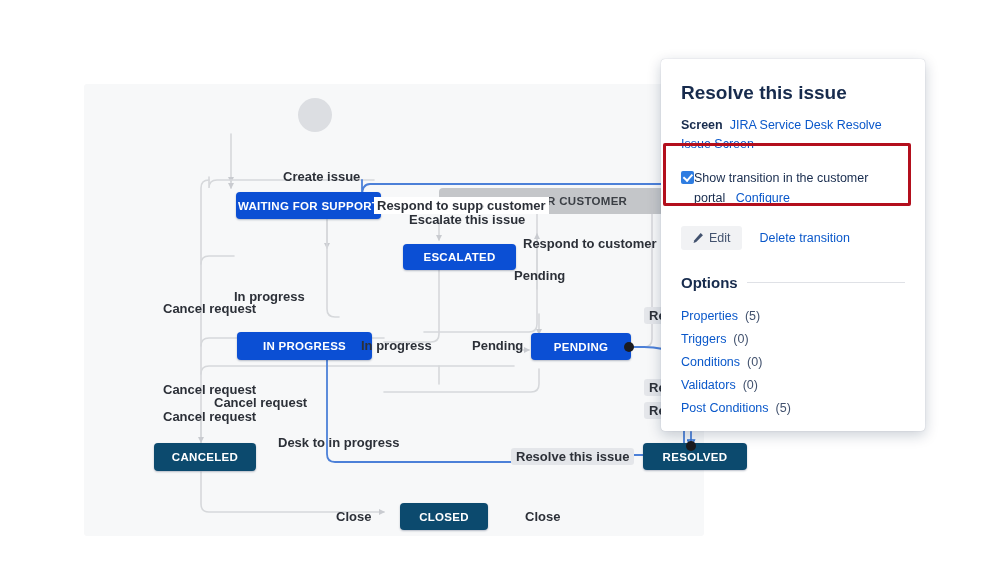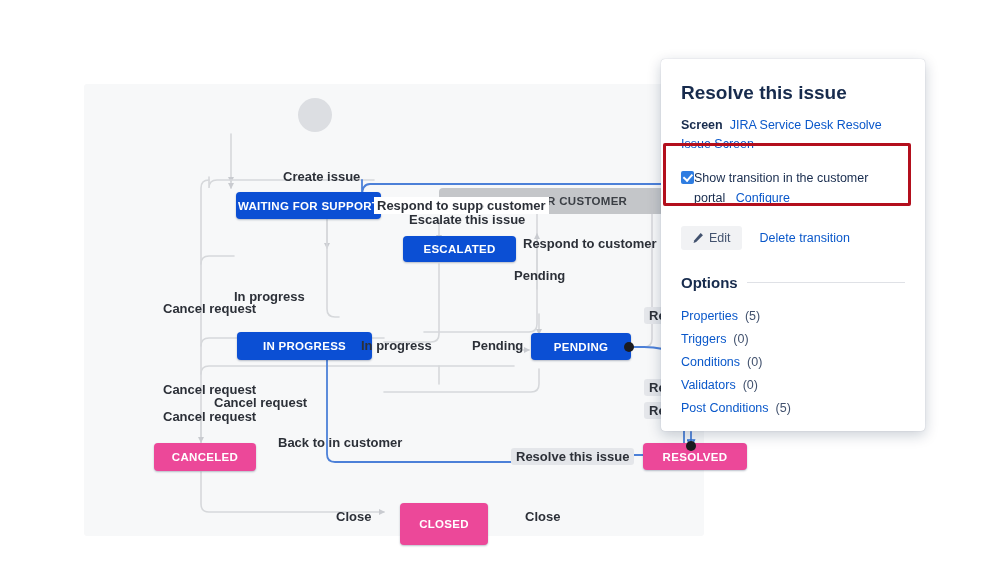--- a/index.html
+++ b/index.html
@@ -27,21 +27,21 @@
     display: flex; align-items: center; justify-content: center;
     border-radius: 4px;
     font-size: 11.5px;
     font-weight: bold;
     letter-spacing: .3px;
     color: #ffffff;
     white-space: nowrap;
     box-shadow: 0 1px 2px rgba(9,30,66,.28);
   }
   .node.blue  { background: #0b4fd4; }
-  .node.green { background: #ec4899; }
+  .node.green { background: #0c4a6e; }
   .node.grey  { background: #c4c6c9; color: #3b3f45; box-shadow: none; }
 
   .start-circle {
     position: absolute;
     width: 34px; height: 34px;
     border-radius: 50%;
     background: #dcdee2;
   }
 
   .elabel {
@@ -233,21 +233,21 @@
     <div class="start-circle" style="left:214px; top:14px;"></div>
 
     <div class="node blue" style="left:152px; top:108px; width:145px; height:27px;">
       <span>WAITING FOR SUPPORT</span>
     </div>
 
     <div class="node grey" style="left:355px; top:104px; width:225px; height:26px;">
       <span>WAITING FOR CUSTOMER</span>
     </div>
 
-    <div class="node blue" style="left:319px; top:152px; width:113px; height:26px;">
+    <div class="node blue" style="left:319px; top:160px; width:113px; height:26px;">
       <span>ESCALATED</span>
     </div>
 
     <div class="node blue" style="left:153px; top:248px; width:135px; height:28px;">
       <span>IN PROGRESS</span>
     </div>
 
     <div class="node blue" style="left:447px; top:249px; width:100px; height:27px;">
       <span>PENDING</span>
     </div>
@@ -255,21 +255,21 @@
 
     <div class="node green" style="left:70px; top:359px; width:102px; height:28px;">
       <span>CANCELED</span>
     </div>
 
     <div class="node green" style="left:559px; top:359px; width:104px; height:27px;">
       <span>RESOLVED</span>
     </div>
     <div class="dot" style="left:602px; top:357px;"></div>
 
-    <div class="node green" style="left:316px; top:419px; width:88px; height:42px;justify-content:center;">
+    <div class="node green" style="left:316px; top:419px; width:88px; height:27px;justify-content:center;">
       <span>CLOSED</span>
     </div>
 
     <div class="elabel" style="left:199px; top:86px;">Create issue</div>
 
     <div class="elabel onwhite" style="left:290px; top:113px; z-index:5;">Respond to support</div>
 
     <div class="elabel onwhite" style="left:400px; top:113px; z-index:5;">customer</div>
 
     <div class="elabel" style="left:325px; top:129px; z-index:6;">Escalate this issue</div>
@@ -285,21 +285,21 @@
     <div class="elabel" style="left:388px; top:255px;">Pending</div>
 
     <div class="elabel" style="left:79px; top:218px;">Cancel request</div>
 
     <div class="elabel" style="left:79px; top:299px;">Cancel request</div>
 
     <div class="elabel" style="left:130px; top:312px;">Cancel request</div>
 
     <div class="elabel" style="left:79px; top:326px;">Cancel request</div>
 
-    <div class="elabel" style="left:194px; top:352px;">Back to in customer</div>
+    <div class="elabel" style="left:194px; top:352px;">Desk to in progress</div>
 
     <div class="elabel pill" style="left:427px; top:364px;">Resolve this issue</div>
 
     <div class="elabel pill" style="left:560px; top:223px;">Res</div>
     <div class="elabel pill" style="left:560px; top:295px;">Res</div>
     <div class="elabel pill" style="left:560px; top:318px;">Res</div>
 
     <div class="elabel" style="left:252px; top:426px;">Close</div>
     <div class="elabel" style="left:441px; top:426px;">Close</div>
   </div>

